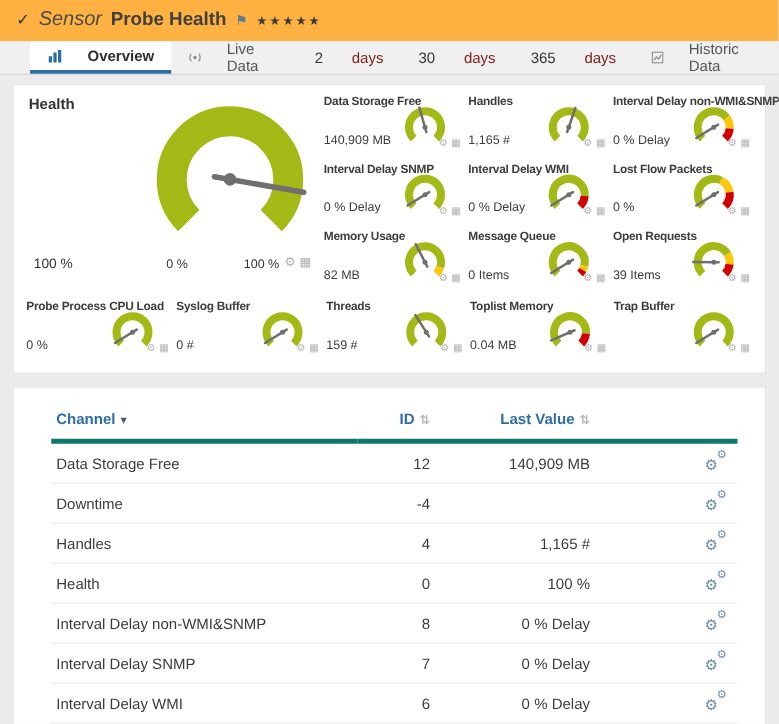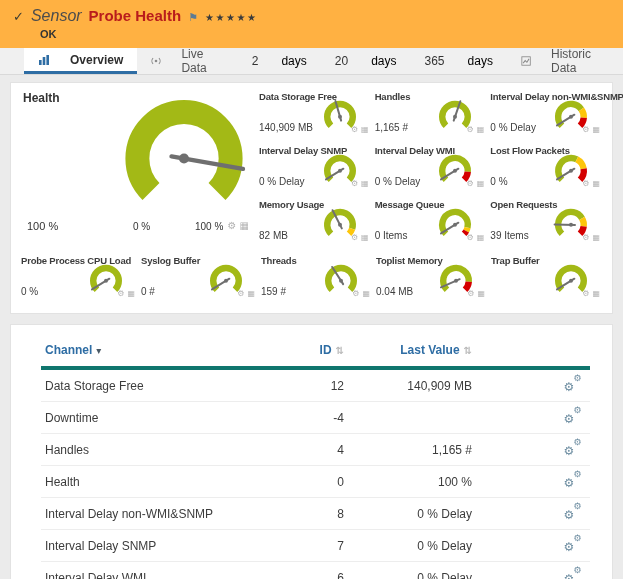--- a/index.html
+++ b/index.html
@@ -4,32 +4,32 @@
 <style>
   html,body{margin:0;padding:0;}
   body{width:623px;height:579px;overflow:hidden;background:#ebebeb;
        font-family:"Liberation Sans","DejaVu Sans",sans-serif;}
 
   
   .header{background:#ffb142;padding:7px 12px 8px 13px;}
   .header-row1{display:flex;align-items:baseline;gap:7px;}
   .check-icon{font-size:13px;font-weight:bold;color:#3c3c30;}
   .sensor-type{font-style:italic;font-size:16px;color:#4c4c4c;}
-  .sensor-title{font-size:15px;font-weight:bold;color:#b91c1c;}
+  .sensor-title{font-size:15px;font-weight:bold;color:#404040;}
   .flag-icon{font-size:11px;color:#5d7b94;cursor:pointer;}
   .stars{font-size:10px;color:#3b3b3b;letter-spacing:1.5px;cursor:pointer;}
   .status{margin:3px 0 0 27px;font-size:11px;font-weight:bold;color:#333;}
 
   
   .tabs{display:flex;align-items:stretch;background:#f0f0f0;border-bottom:1px solid #d9d9d9;
         padding-left:24px;height:26px;}
   .tab{display:flex;align-items:center;gap:20px;padding:0 14px;font-size:12px;color:#555;cursor:pointer;}
   .tab.active{background:#fff;border-bottom:3px solid #2e6da4;font-weight:bold;color:#2e2e2e;}
   .tab .num{color:#333;}
-  .tab .unit{color:#000000;margin-left:3px;}
+  .tab .unit{color:#7f1d1d;margin-left:3px;}
   .tab.push-right{margin-left:auto;}
   .tab-icon{width:12px;height:12px;}
 
   
   .content{padding:7px 10px 0;}
   .panel{background:#fff;border:1px solid #e2e2e2;}
   .panel-gauges{padding:6px 8px;}
   .top-section{display:flex;}
   .grid-col{flex:1;display:grid;grid-template-columns:repeat(3,1fr);grid-auto-rows:54px;}
   .bottom-row{display:grid;grid-template-columns:120px 120px 1fr 1fr 1fr;height:54px;}
@@ -75,21 +75,20 @@
 <div class="page">
 
   <div class="header">
     <div class="header-row1">
       <span class="check-icon">✓</span>
       <span class="sensor-type">Sensor</span>
       <span class="sensor-title">Probe Health</span>
       <span class="flag-icon">⚑</span>
       <span class="stars">★★★★★</span>
     </div>
-    <div class="status">OK</div>
   </div>
 
   <div class="tabs">
       <div class="tab active">
         <svg viewBox="0 0 12 12" class="tab-icon">
           <rect x="1" y="6" width="2.6" height="5" fill="#2e6da4"></rect>
           <rect x="4.7" y="3" width="2.6" height="8" fill="#2e6da4"></rect>
           <rect x="8.4" y="1" width="2.6" height="10" fill="#2e6da4"></rect>
         </svg>
         <span>Overview</span>
@@ -100,21 +99,21 @@
           <path d="M2.5 2.5 A5 5 0 0 0 2.5 9.5" stroke="#8a8a8a" fill="none" stroke-width="1.2"></path>
           <path d="M9.5 2.5 A5 5 0 0 1 9.5 9.5" stroke="#8a8a8a" fill="none" stroke-width="1.2"></path>
         </svg>
         <span>Live Data</span>
       </div>
       <div class="tab">
         <span class="num">2</span>
         <span class="unit">days</span>
       </div>
       <div class="tab">
-        <span class="num">20</span>
+        <span class="num">30</span>
         <span class="unit">days</span>
       </div>
       <div class="tab">
         <span class="num">365</span>
         <span class="unit">days</span>
       </div>
       <div class="tab push-right">
         <svg viewBox="0 0 12 12" class="tab-icon">
           <rect x="1" y="1" width="10" height="10" fill="none" stroke="#8a8a8a" stroke-width="1"></rect>
           <path d="M2.5 8.5 L5 5.5 L7 7.5 L9.5 3.5" stroke="#8a8a8a" fill="none" stroke-width="1.2"></path>

